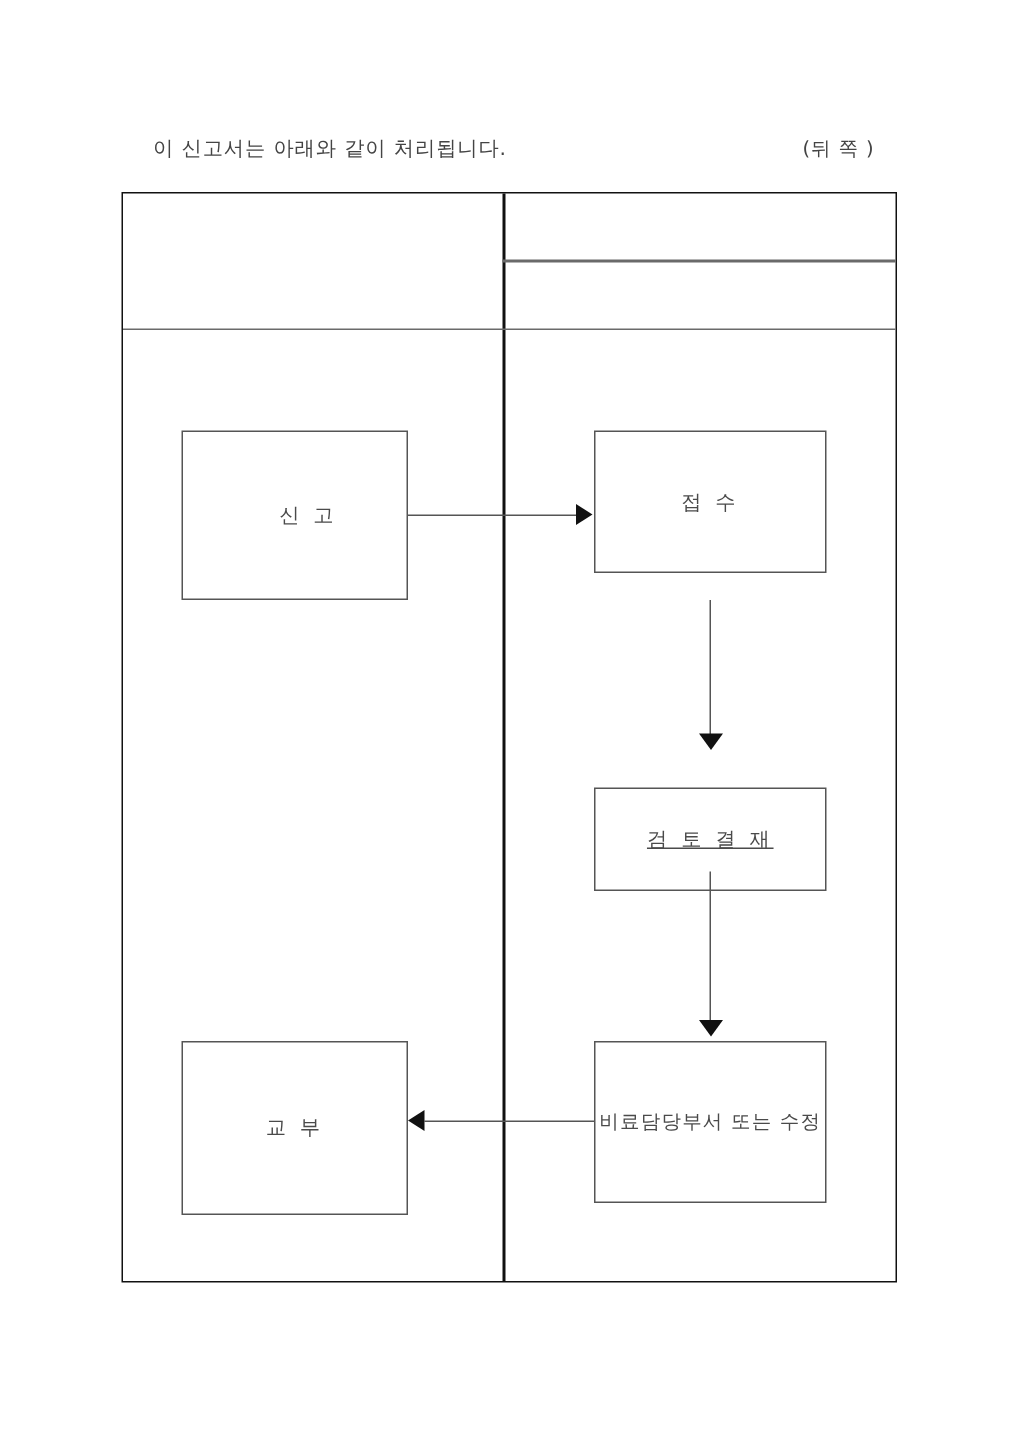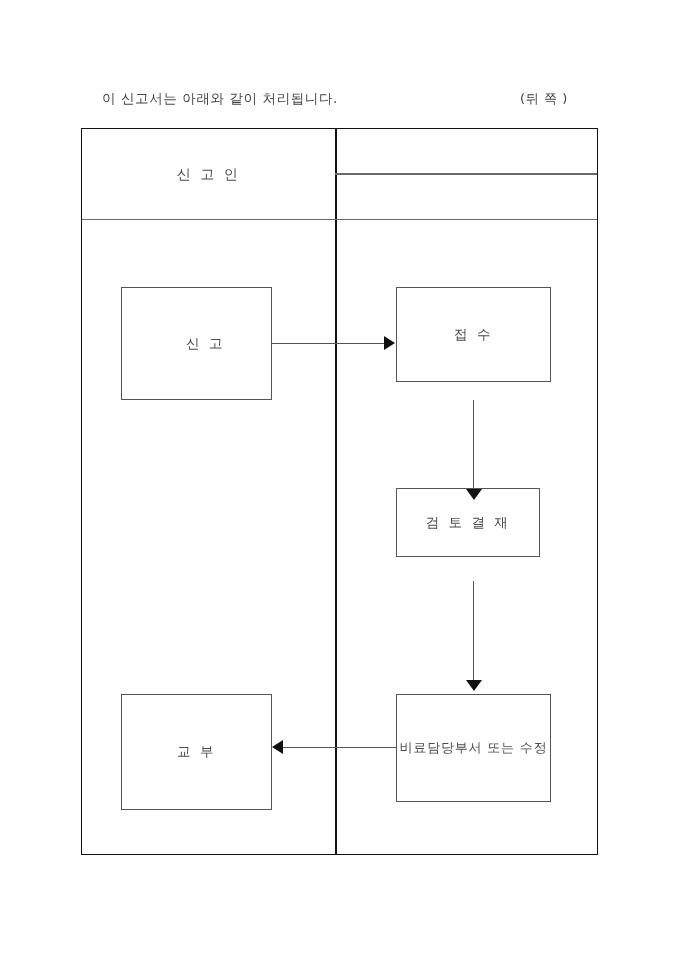--- a/index.html
+++ b/index.html
@@ -22,21 +22,21 @@
     left: 82px;
     top: 90px;
     font-size: 13.5px;
     letter-spacing: 0.6px;
     color: #444444;
     white-space: nowrap;
     margin-left: 20px;
   }
   .page-corner {
     position: absolute;
-    left: 520px;
+    left: 535px;
     top: 90px;
     font-size: 13px;
     letter-spacing: 0.6px;
     color: #444444;
     white-space: nowrap;
   }
 
   
   .table-frame {
     position: absolute;
@@ -114,21 +114,21 @@
     align-items: center;
     justify-content: center;
     font-size: 13.5px;
     letter-spacing: 2.5px;
     color: #4a4a4a;
     white-space: nowrap;
   }
   
   .box-declare   { left: 121px; top: 287px; width: 151px; height: 113px; padding-left: 18px; }
   .box-receive   { left: 396px; top: 287px; width: 155px; height: 95px; }
-  .box-review    { left: 396px; top: 488px; width: 144px; height:  69px; }
+  .box-review    { left: 396px; top: 525px; width: 155px; height:  69px; text-decoration: underline; }
   .box-issue     { left: 396px; top: 694px; width: 155px; height: 108px; letter-spacing: 0.8px; font-size: 13px; }
   .box-deliver   { left: 121px; top: 694px; width: 151px; height: 116px; }
 
   
   .h-line {
     position: absolute;
     height: 1.4px;
     background: #555555;
   }
   .v-line {
@@ -177,21 +177,20 @@
 <div class="page-intro">이 신고서는 아래와 같이 처리됩니다.</div>
 
 <div class="page-corner">(뒤 쪽 )</div>
 
 <div class="table-frame">
 
   <div class="col-divider"></div>
   <div class="subheader-rule"></div>
   <div class="header-rule"></div>
 
-  <div class="hdr-label hdr-applicant">신 고 인</div>
 
 
 
 </div>
 
 <div class="flow-box box-declare">신 고</div>
 
 <div class="flow-box box-receive">접 수</div>
 
 <div class="flow-box box-review">검 토 결 재</div>

